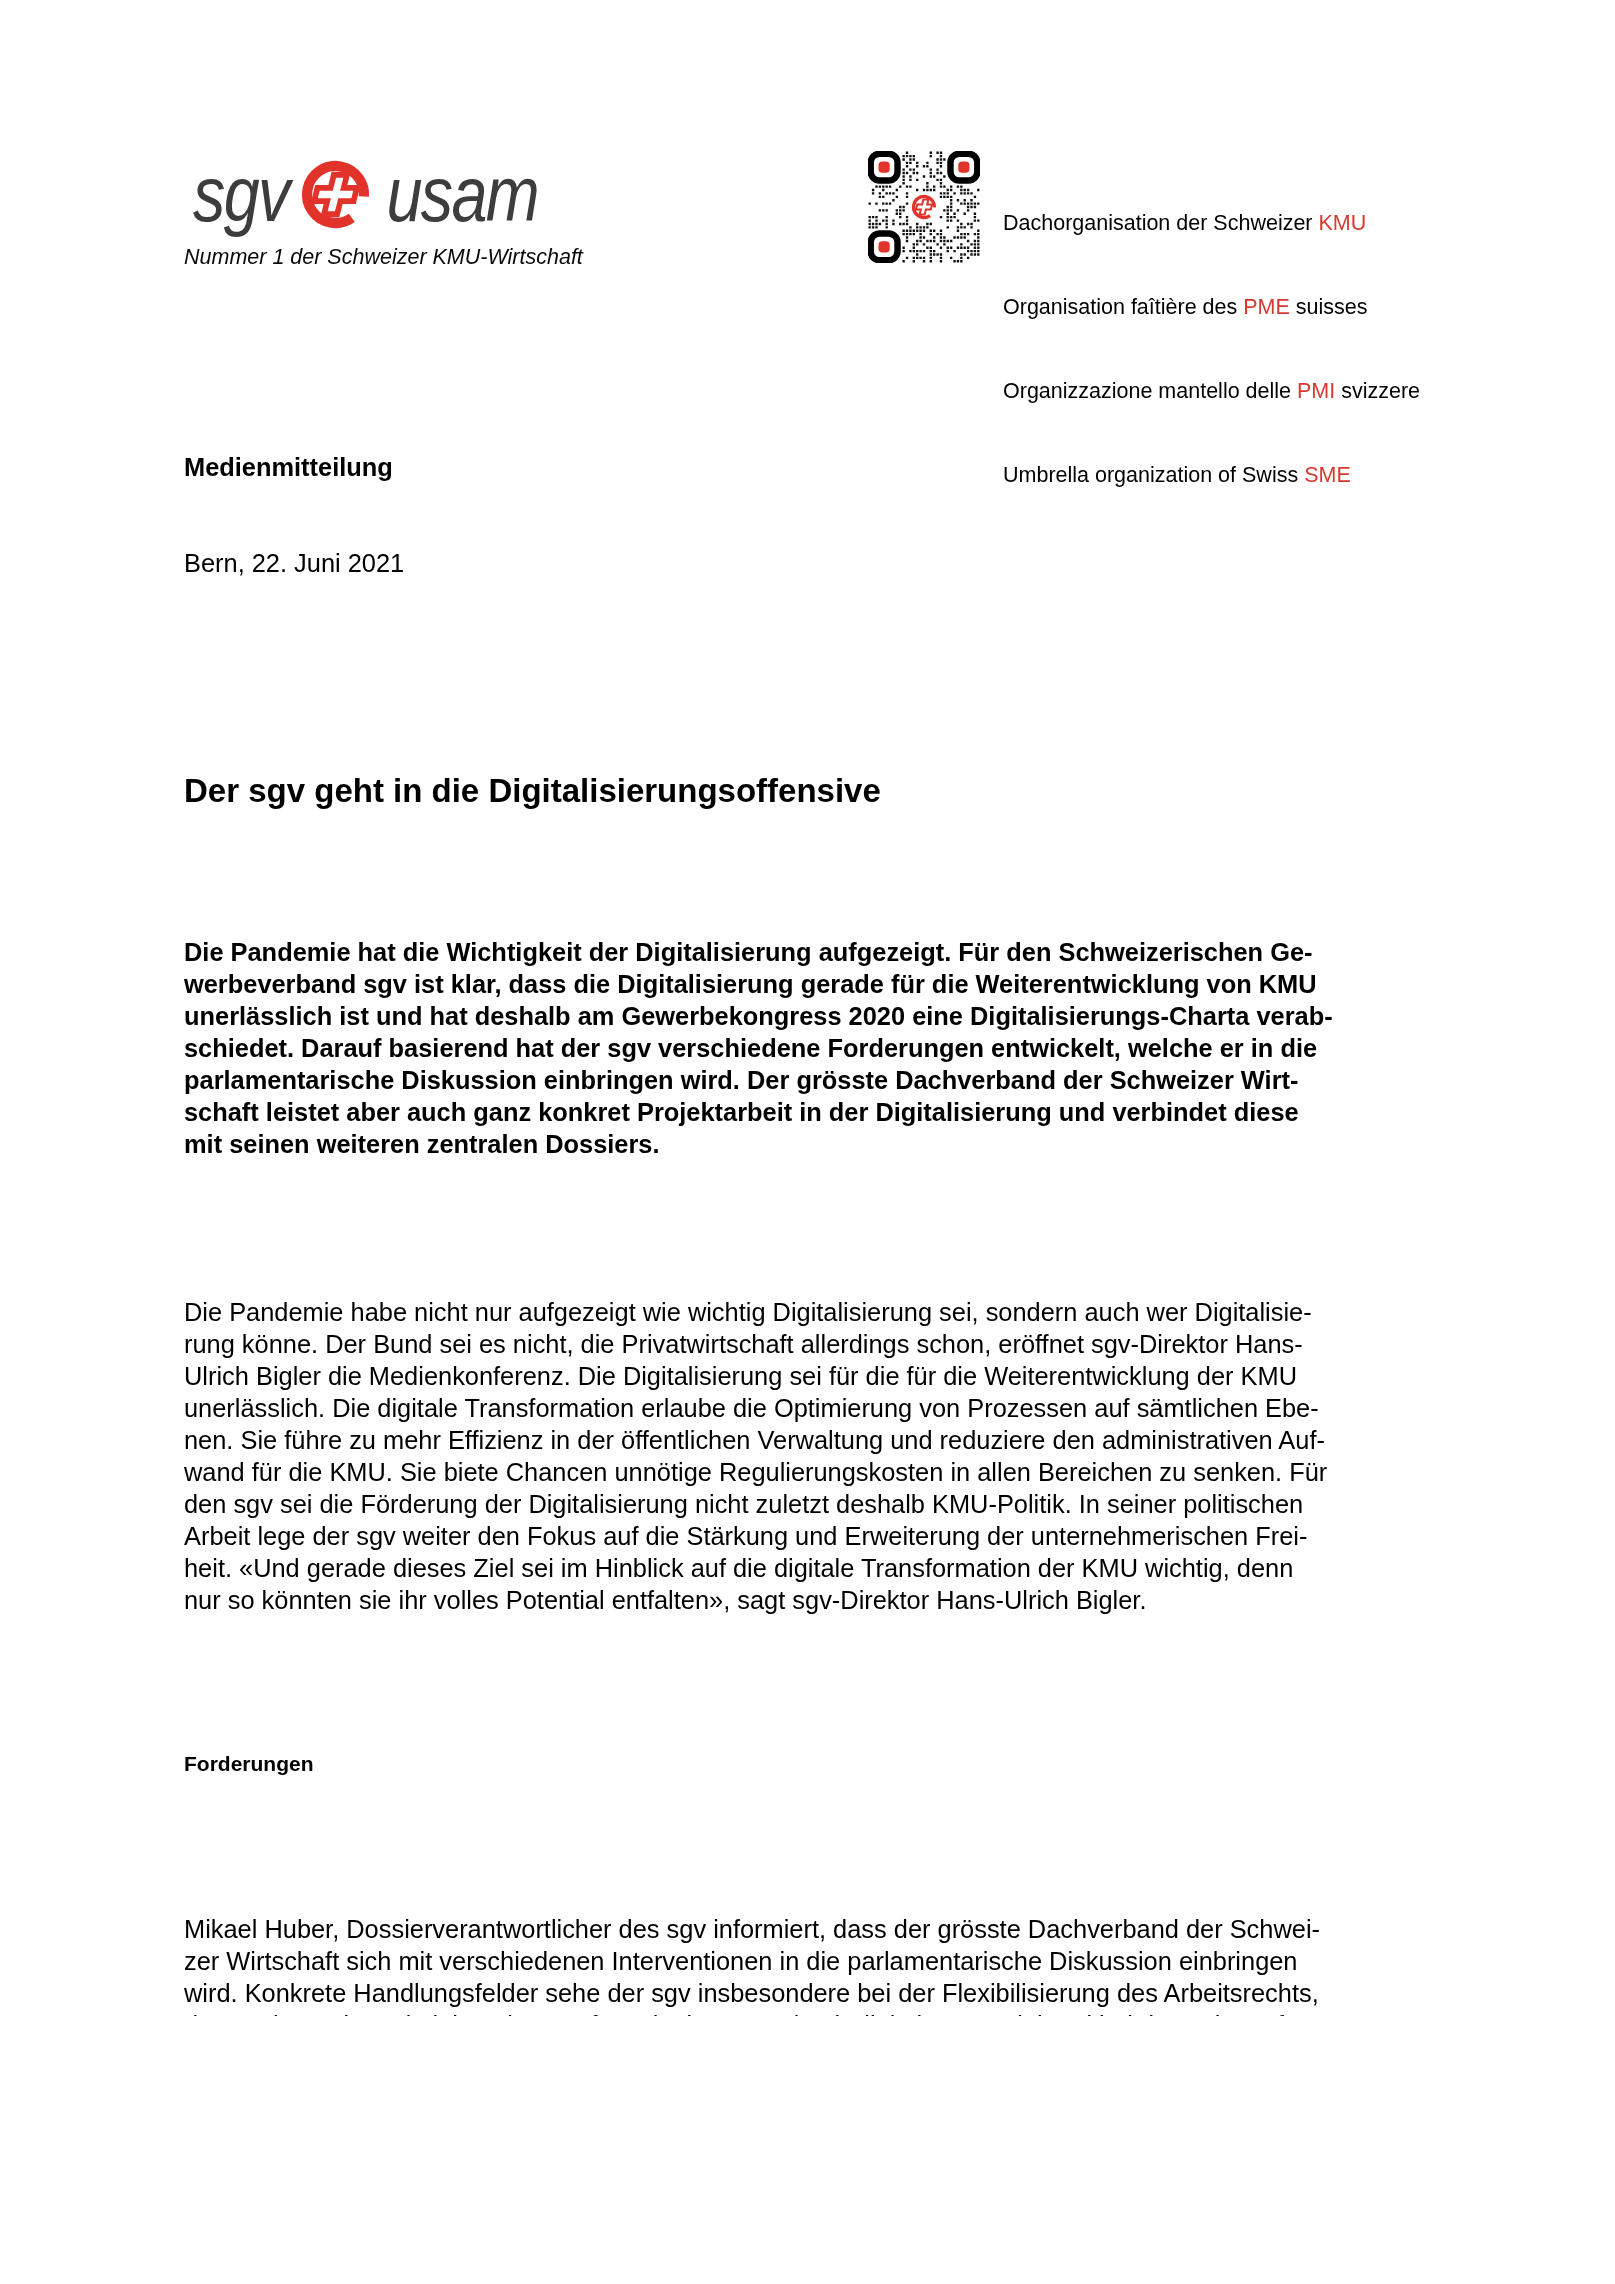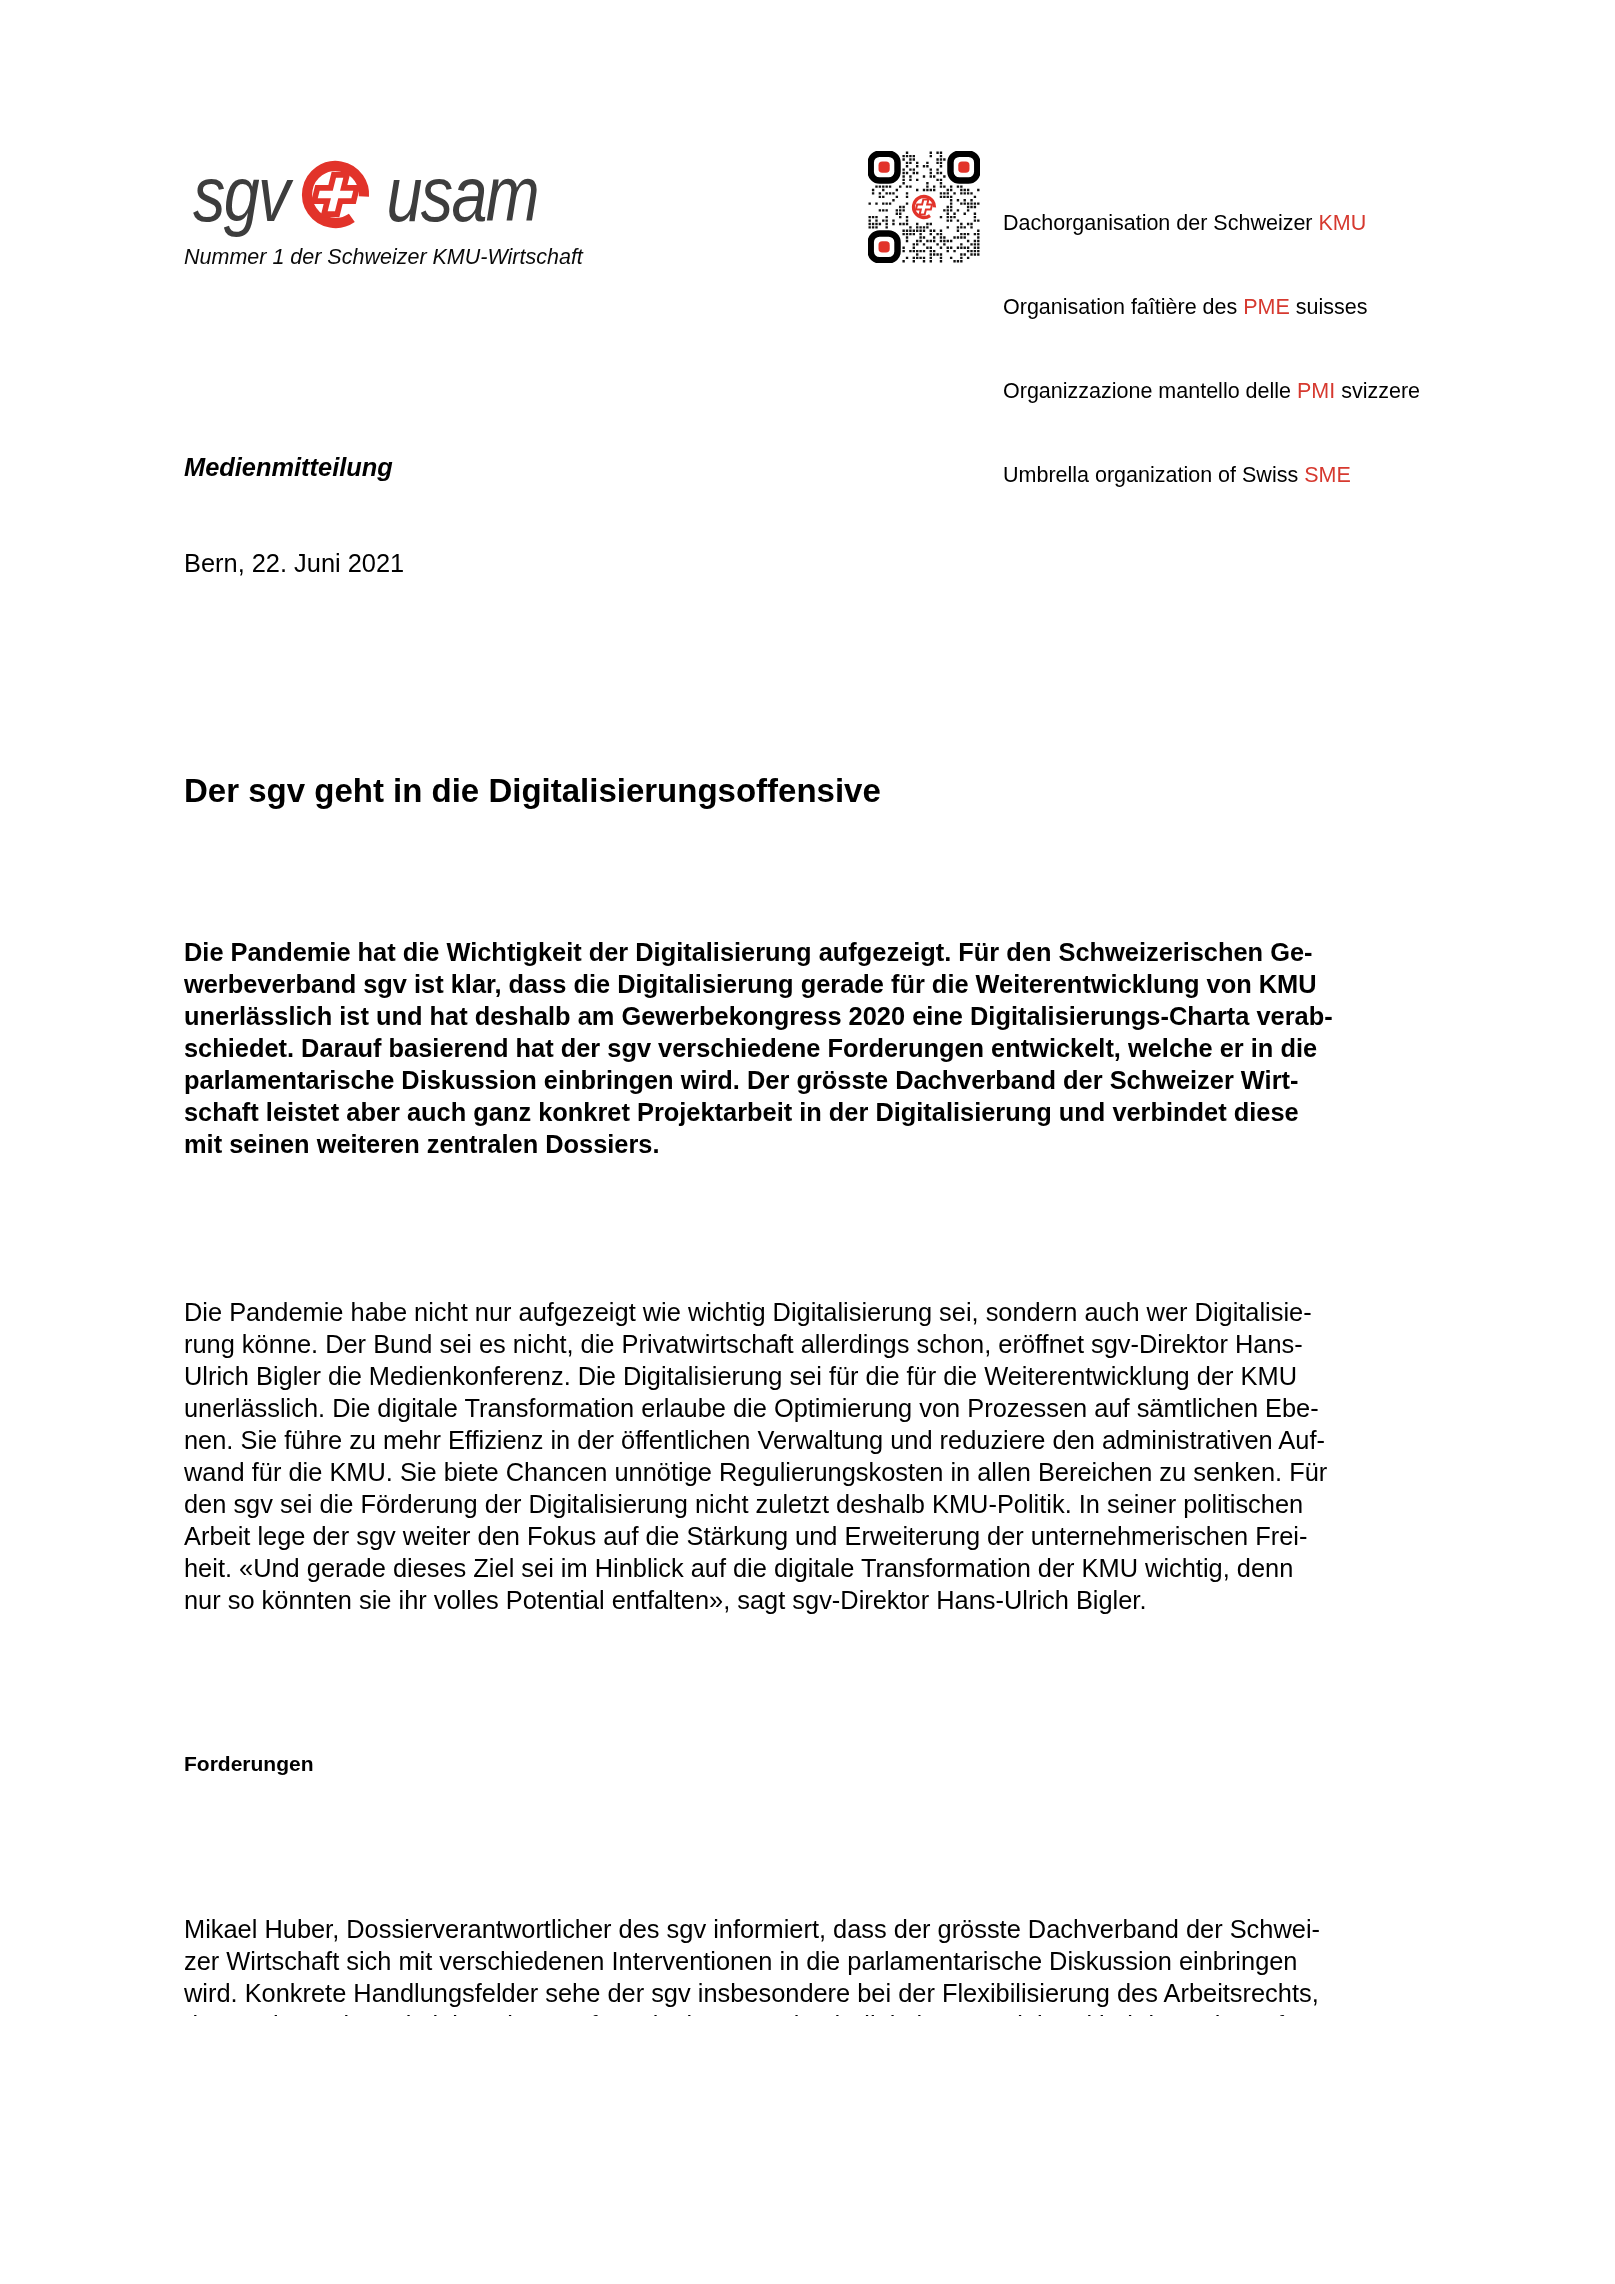--- a/index.html
+++ b/index.html
@@ -14,21 +14,21 @@
     display:inline-block;font-size:77px;font-style:italic;font-weight:400;
     color:#3d3d3d;letter-spacing:-2px;transform:scaleX(.84);transform-origin:center;
   }
   .logo-emblem{width:73px;height:73px;margin:0 0.7px;flex:0 0 auto;}
   .logo-tagline{margin-top:11.7px;font-size:21.5px;font-style:italic;color:#0a0a0a;}
   .qr{position:absolute;left:868px;top:151px;width:112px;height:112px;}
   .org-lines{position:absolute;left:1003px;top:153px;font-size:21.5px;line-height:28px;white-space:pre;}
   .org-accent{color:#d6392f;}
   
   .content{position:absolute;left:184px;top:387px;width:1278px;font-size:25.4px;line-height:32px;white-space:pre;}
-  .doc-type{font-weight:bold;margin:0;font-style:italic;}
+  .doc-type{font-weight:bold;margin:0;}
   .dateline{margin:0;}
   h1.title{font-size:33px;line-height:37px;font-weight:bold;margin:97px 0 0 0;white-space:pre;}
   .lead{font-weight:bold;margin:31px 0 0 0;}
   .p2{margin:40px 0 0 0;}
   h2.h-ford{font-size:21px;line-height:32px;font-weight:bold;margin:36px 0 0 0;}
   .p3{margin:37px 0 0 0;}
   
   .footer{position:absolute;left:184px;top:2065px;width:1247px;}
   .footer-orgs{display:flex;justify-content:space-between;font-size:22px;line-height:29px;color:#cf4a42;}
   .footer-addr{text-align:center;font-size:21.5px;line-height:29px;margin-top:18px;color:#0a0a0a;}

